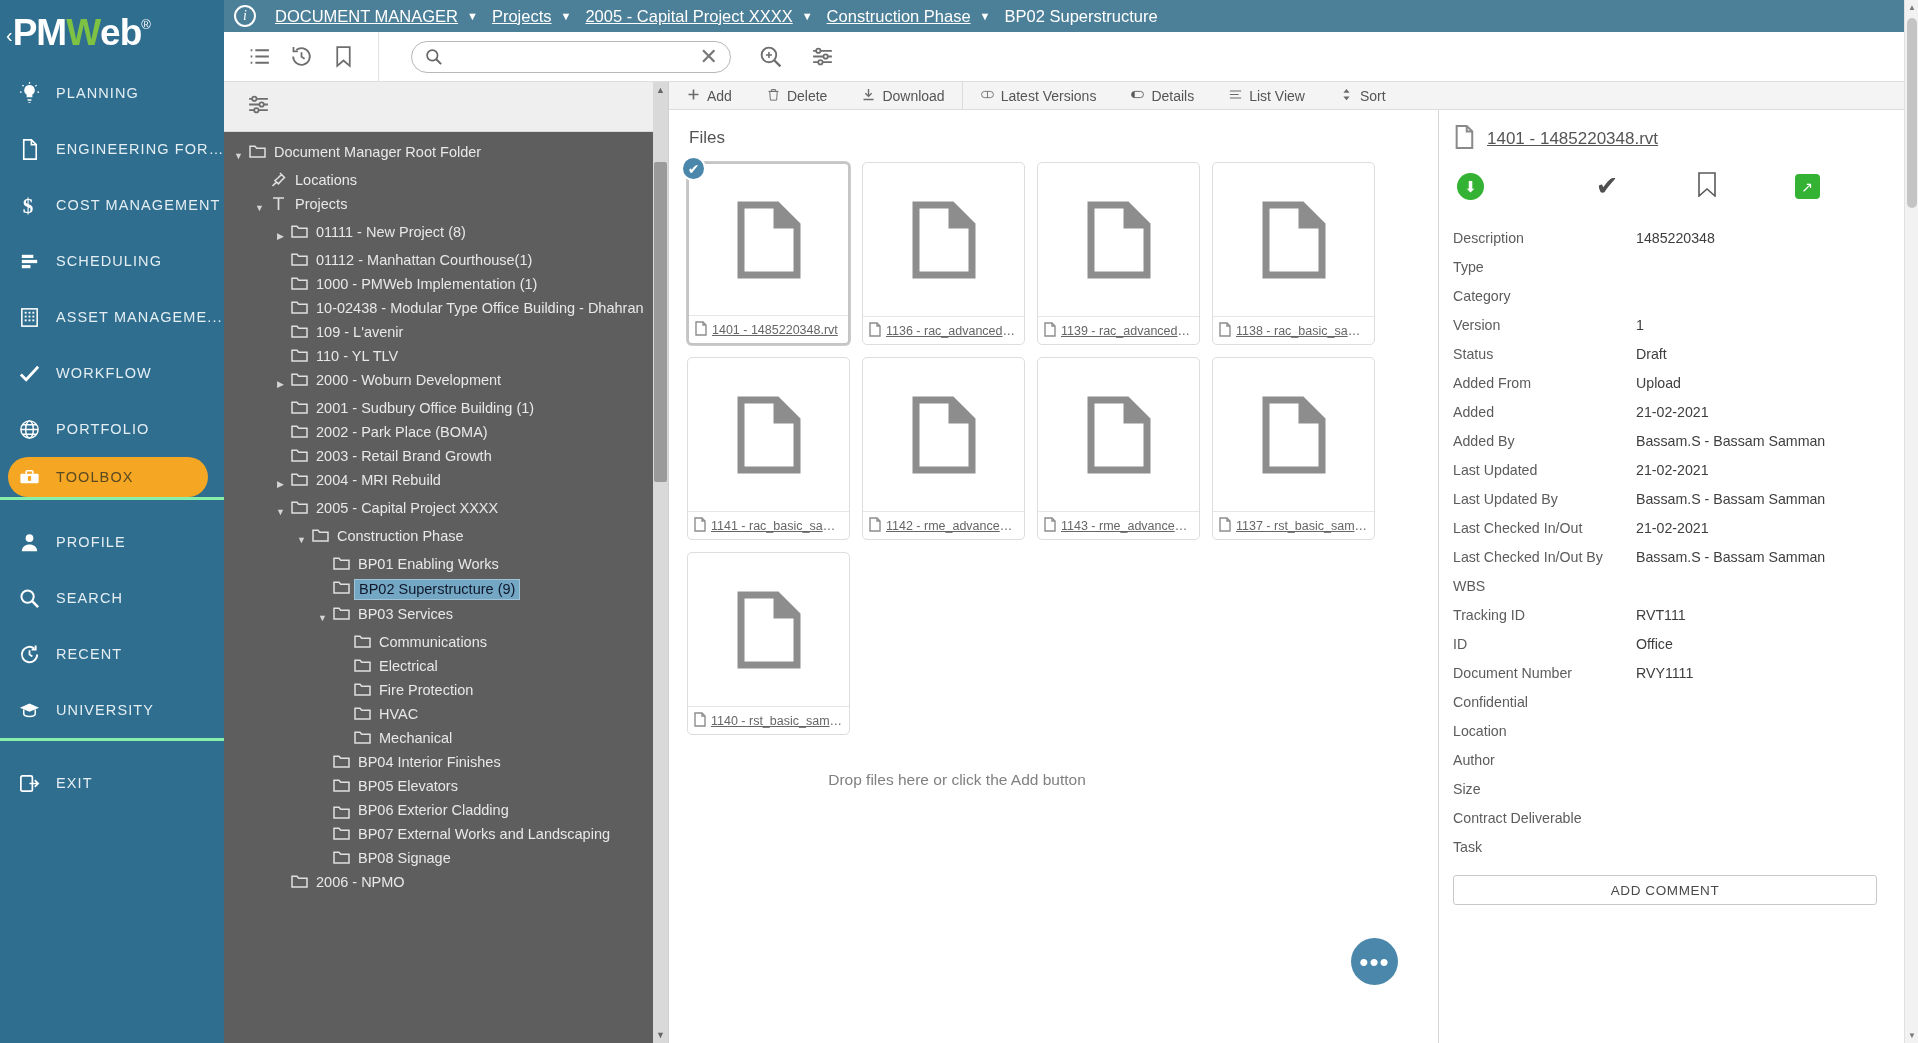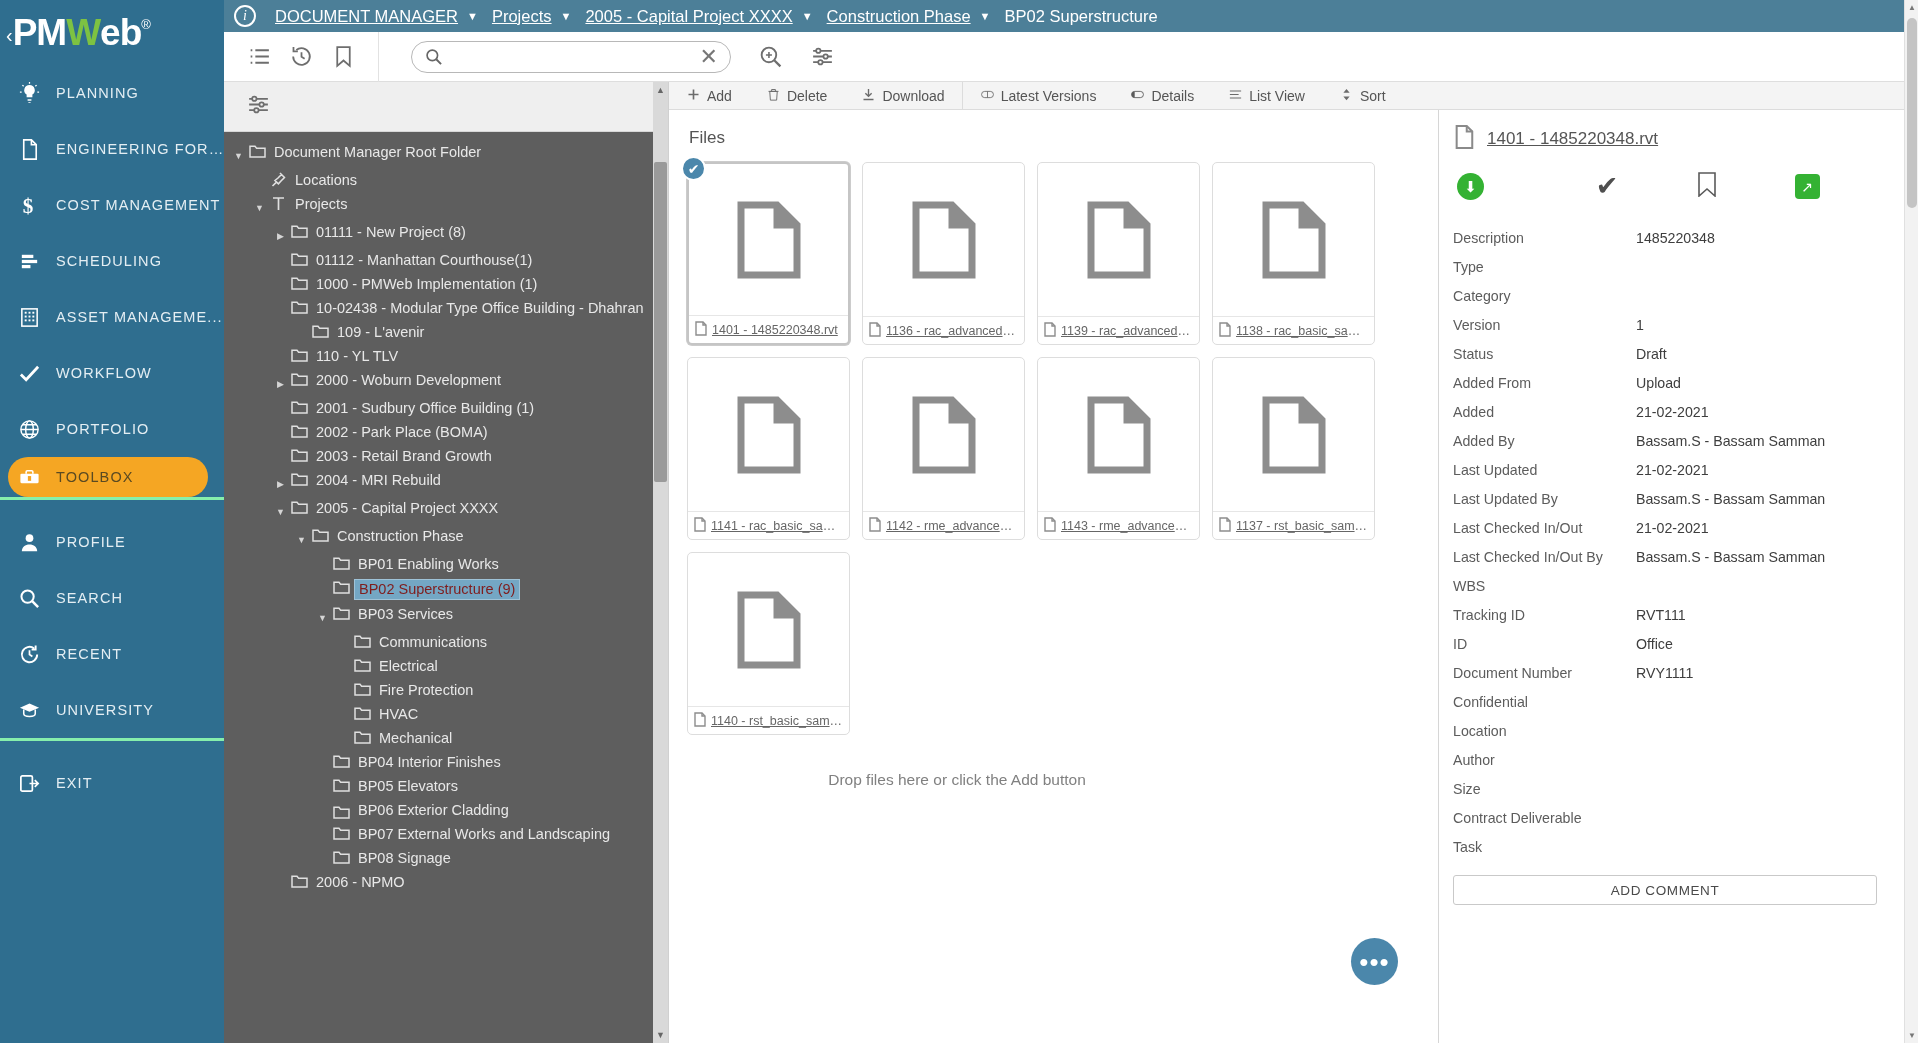--- a/index.html
+++ b/index.html
@@ -67,21 +67,21 @@
   .treehdr svg { width:25px;height:25px; stroke:#6e6e6e; fill:none; stroke-width:1.7;}
   .treescroll { flex:1; overflow:hidden; position:relative; padding-top:8px;}
   .tnode { display:flex; align-items:flex-start; padding:2.5px 0; color:#e8e8e8;
       font-size:14.5px; cursor:pointer; line-height:19px;}
   .tnode .arrow { width:13px; flex:0 0 13px; font-size:9px; color:#d5d5d5;
       padding-top:4px; text-align:center;}
   .tnode .ficon { width:24px; flex:0 0 24px; display:flex; justify-content:center;
       padding-top:1px;}
   .tnode .ficon svg { width:17px; height:15px; stroke:#e0e0e0; fill:none; stroke-width:1.5;}
   .tnode .tlabel { padding-left:5px; padding-right:8px;}
-  .tnode .tlabel.sel { background:#74a7c4; color:#7f1d1d; border:1px solid #9fc3d8;
+  .tnode .tlabel.sel { background:#74a7c4; color:#0f172a; border:1px solid #9fc3d8;
       padding:0 4px; margin-left:1px;}
   .treefoot { position:absolute; right:0; bottom:0; width:15px; height:100%;
      background:#d9d9d9; }
   .tr-up,.tr-dn { position:absolute; right:0; width:15px; height:16px; background:#d9d9d9;
       display:flex;align-items:center;justify-content:center; font-size:9px; color:#666;}
 
   
   .filespanel { flex:1; display:flex; flex-direction:column; min-width:0; background:#fff;
       border-left:1px solid #d0d0d0;}
   .filesbar { height:28px; background:#f4f4f4; border-bottom:1px solid #dcdcdc;
@@ -428,21 +428,21 @@
             </div>
             <div class="tnode" style="padding-left: 50px;">
               <span class="arrow"></span>
               <span class="ficon">
                 <svg viewBox="0 0 17 15">
                   <path d="M1 13V2.2h5l1.6 2H16V13z"></path>
                 </svg>
               </span>
               <span class="tlabel">10-02438 - Modular Type Office Building - Dhahran</span>
             </div>
-            <div class="tnode" style="padding-left: 71px;">
+            <div class="tnode" style="padding-left: 50px;">
               <span class="arrow"></span>
               <span class="ficon">
                 <svg viewBox="0 0 17 15">
                   <path d="M1 13V2.2h5l1.6 2H16V13z"></path>
                 </svg>
               </span>
               <span class="tlabel">109 - L'avenir</span>
             </div>
             <div class="tnode" style="padding-left: 50px;">
               <span class="arrow"></span>

